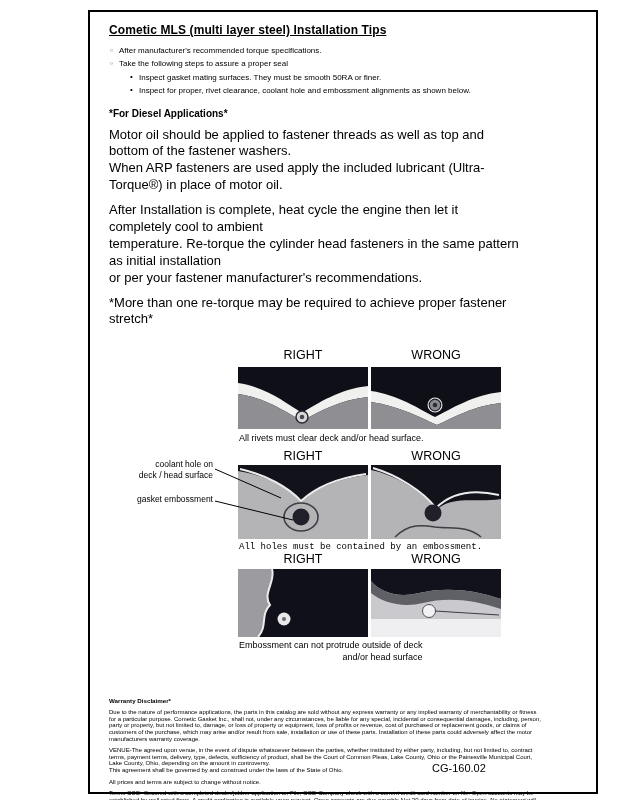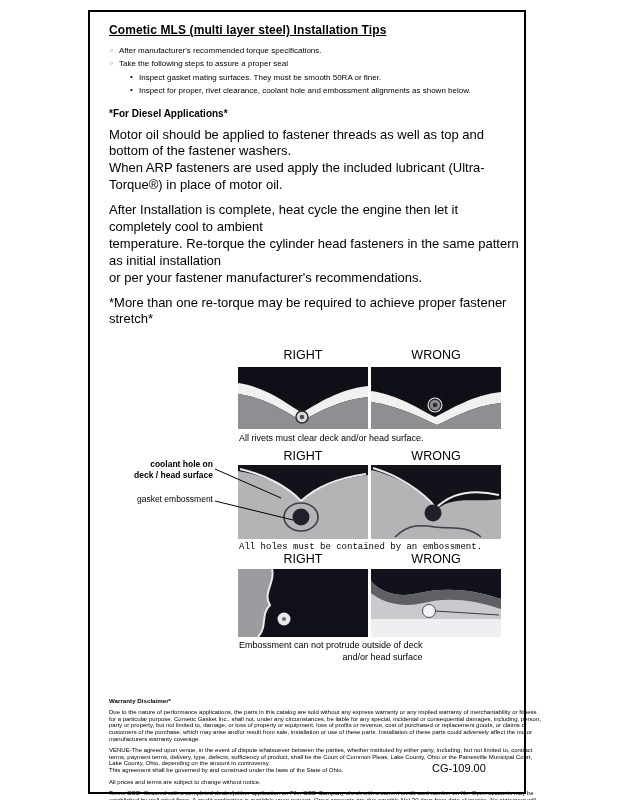--- a/index.html
+++ b/index.html
@@ -1,19 +1,19 @@
 <!DOCTYPE html>
 <html><head>
 <meta charset="utf-8">
 <style>
   * { margin:0; padding:0; box-sizing:border-box; }
   html,body { width:618px; height:800px; background:#ffffff; overflow:hidden; }
   body { font-family:"Liberation Sans", sans-serif; color:#000; position:relative; }
 
-  .frame { position:absolute; left:88px; top:10px; width:438px; height:784px; border:2px solid #000; background:#fff;padding-left:24px; }
+  .frame { position:absolute; left:88px; top:10px; width:510px; height:784px; border:2px solid #000; background:#fff;padding-left:24px; }
   .content { position:absolute; inset:0; padding:11px 14px 0 19px; }
 
   .title { font-size:12px; font-weight:bold; text-decoration:underline; margin-bottom:9px; letter-spacing:.1px; }
 
   .tips-list { list-style:none; }
   .tips-list > li { position:relative; padding-left:10px; margin-bottom:3px; font-size:8px; line-height:1.3; }
   .tips-list > li::before { content:"○"; position:absolute; left:1px; top:1px; font-size:5px; }
   .sub-list { list-style:none; margin:3px 0 0 11px; }
   .sub-list > li { position:relative; padding-left:9px; margin-bottom:3px; font-size:8px; line-height:1.3; }
   .sub-list > li::before { content:"•"; position:absolute; left:0; top:-1px; font-size:8px; }
@@ -26,21 +26,21 @@
   .dg-header { position:absolute; width:130px; text-align:center; font-size:12.5px; font-weight:normal; }
   .c1 { left:129px; } .c2 { left:262px; }
   .r1h { top:0; }  .r1p { top:19px; height:62px; }
   .r2h { top:101px; } .r2p { top:117px; height:74px; }
   .r3h { top:204px; } .r3p { top:221px; height:68px; }
   .dg-panel { position:absolute; width:130px; }
   .dg-panel svg { display:block; width:100%; height:100%; }
   .dg-caption { position:absolute; left:130px; font-size:9px; line-height:1.25; white-space:pre-line;text-align:right; }
   .cap1 { top:85px; } .cap2 { top:194px;font-family:Liberation Mono, monospace; } .cap3 { top:292px; }
   .annotation { position:absolute; left:0; width:104px; text-align:right; font-size:8.5px; line-height:1.2; white-space:pre-line; }
-  .ann1 { top:111px;font-weight:bold; } .ann2 { top:146px; }
+  .ann1 { top:111px; } .ann2 { top:146px; }
   .pointer-lines { position:absolute; left:104px; top:115px; width:95px; height:64px; z-index:2; }
 
   .warranty { margin-top:32px; width:432px; font-size:6px; line-height:1.1; }
   .warranty-heading { font-weight:bold; font-size:6.2px; margin-bottom:4px; }
   .warranty p { margin-bottom:5px; }
   .warranty p.nogap { margin-bottom:0; }
   .warranty p.smallgap { margin-bottom:2px; }
 
   .footer-code { position:absolute; left:342px; top:750px; font-size:11px; }
 </style>
@@ -157,14 +157,14 @@
       <p>This agreement shall be governed by and construed under the laws of the State of Ohio.</p>
       <p>All prices and terms are subject to change without notice.</p>
       <p>Terms COD- Secured with a completed dealer/jobber application on File, COD-Company check with a current credit card number on file.  Open accounts may be established by well rated firms.  A credit application is available upon request.  Open accounts are due payable Net 30 days from date of invoice.  No statement will be sent.  If an account becomes 60 or more days past due, it is subject to being placed on credit hold.  No orders will be shipped or new orders accepted until past due balance is paid.  If an account becomes 90 or more days past due, it is subject to being placed for collections.  All costs of collection are the responsibility of the customer, including attorney fees, court costs, and other expenses of litigation.</p>
       <p>Returns- Authorized (RGA) must be obtained in advance on all returns.  A packing slip or invoice number must accompany the merchandise.  No returns after 30 days from invoice date.  All returns are subject to a 25% restocking charge.  All custom designed and custom manufactured gaskets are non-returnable.</p>
       <p class="smallgap">Only catalog parts are returnable.</p>
       <p>Review your invoice and notify us immediately of any incorrect or inaccurate information.  Shortages must be reported within 10 days.</p>
     </div>
 
   </div>
 
-  <div class="footer-code">CG-109.00</div>
+  <div class="footer-code">CG-160.02</div>
 </div>
 
 </body></html>

